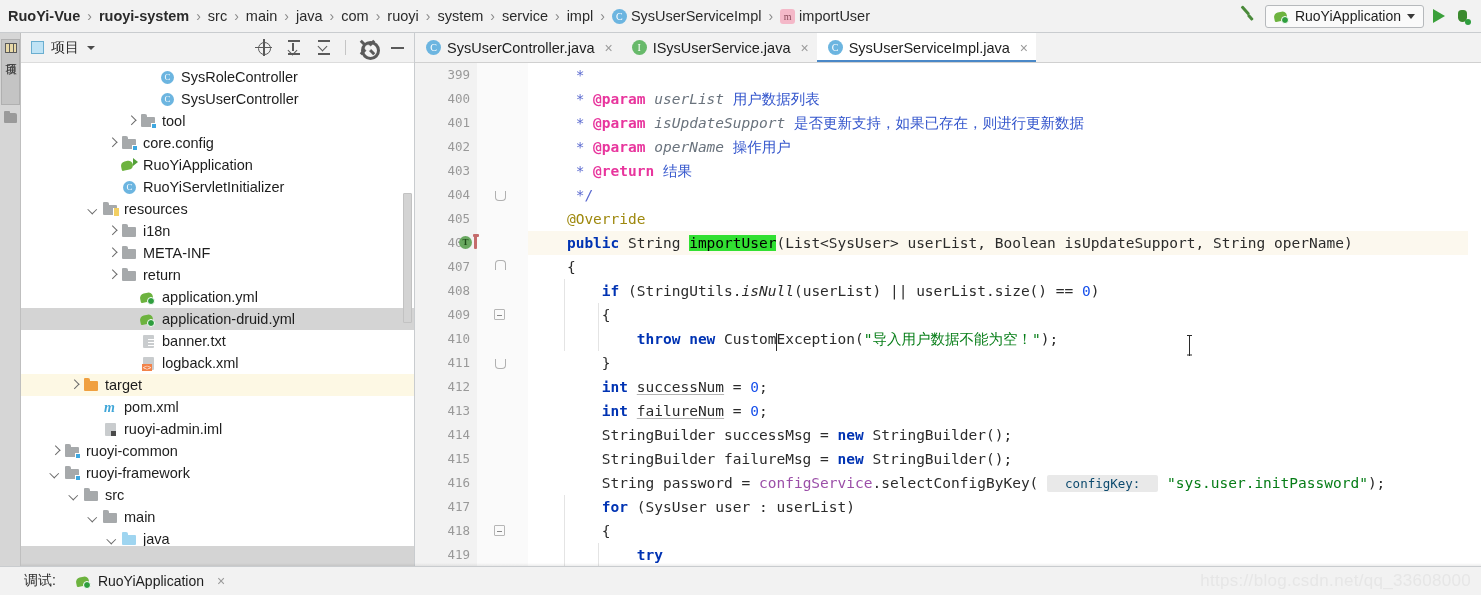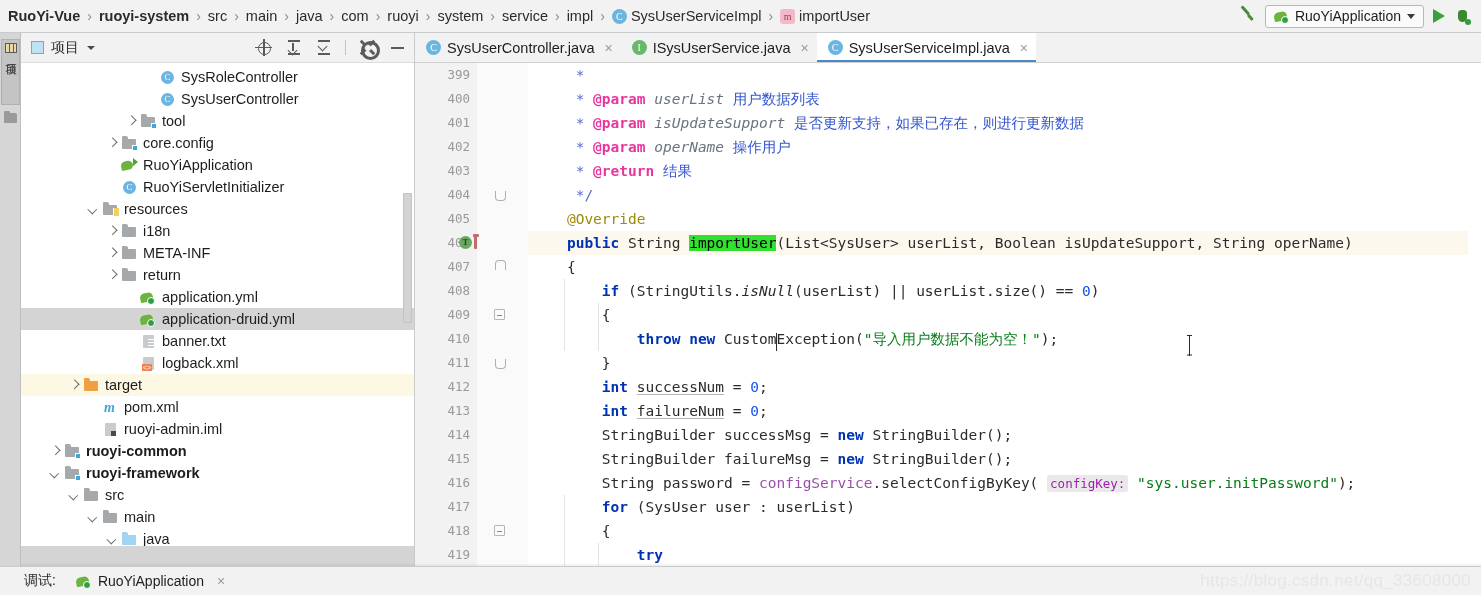--- a/index.html
+++ b/index.html
@@ -123,21 +123,21 @@
   .min-ic:before{content:"";position:absolute;left:2px;top:8px;width:13px;height:1.6px;background:#5a5a5a;}
   .tool-sep{width:1px;height:15px;background:#c5c5c5;}
 
   #tree { position:relative; height:503px; overflow:hidden; padding-top:3px; }
   .trow {
     position:relative; height:22px; display:flex; align-items:center;
     font-size:14.5px; color:#1d1d1d; white-space:nowrap;
   }
   .trow.sel { background:#d4d4d4; }
   .trow.yel { background:#fdf8e4; }
-  .trow.bold { font-weight:bold; }
+  .trow.bold { font-weight:normal; }
   .arrow-r, .arrow-d { width:11px;height:11px;position:relative;flex:0 0 11px;margin-right:3px; }
   .arrow-r:before{
     content:""; position:absolute;left:2px;top:1.5px;
     width:5.5px;height:5.5px;border-right:1.5px solid #6a6a6a;border-bottom:1.5px solid #6a6a6a;
     transform:rotate(-45deg);
   }
   .arrow-d:before{
     content:""; position:absolute;left:1px;top:2px;
     width:5.5px;height:5.5px;border-right:1.5px solid #6a6a6a;border-bottom:1.5px solid #6a6a6a;
     transform:rotate(45deg);
@@ -272,22 +272,22 @@
   .jdoc-star { color:#5b6ad0; }
   .jdoc-tag { color:#e8359d; font-weight:bold; }
   .jdoc-param { color:#6a737d; font-style:italic; }
   .jdoc-cn { color:#3355cc; }
   .anno { color:#9e880d; }
   .field { color:#9b4fa8; }
   .stat { color:#2b2b2b; font-style:italic; }
   .und { text-decoration:underline; text-decoration-color:#b5b5b5; text-underline-offset:2px; }
   .hl-green { background:#32e032; color:#000; }
   .hint {
-    background:#e9e9e9; color:#a21caf; font-size:12.5px;
-    border-radius:2px; padding:1px 3px;
+    background:#e9e9e9; color:#0c4a6e; font-size:12.5px;
+    border-radius:2px; padding:1px 18px;
   }
   #caret {
     position:absolute; left:361px; top:270px; width:1px; height:18px; background:#2b2b2b;
   }
   #mouse-cursor {
     position:absolute; left:773px; top:272px; width:3px; height:21px;
   }
   #mouse-cursor:before{content:"";position:absolute;left:1px;top:0;width:1.4px;height:21px;background:#2b2b2b;}
   #mouse-cursor:after{content:"";position:absolute;left:-1px;top:0;width:5px;height:1.4px;background:#2b2b2b;box-shadow:0 19.5px 0 #2b2b2b;}
 

